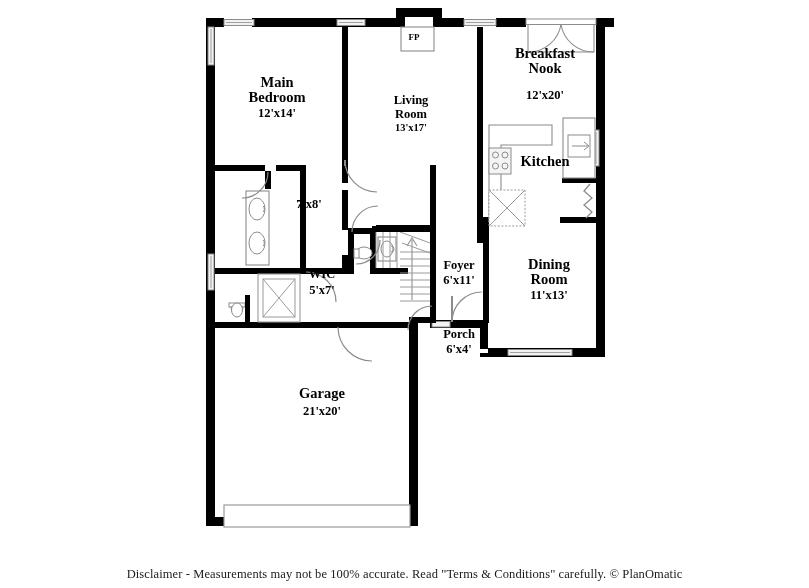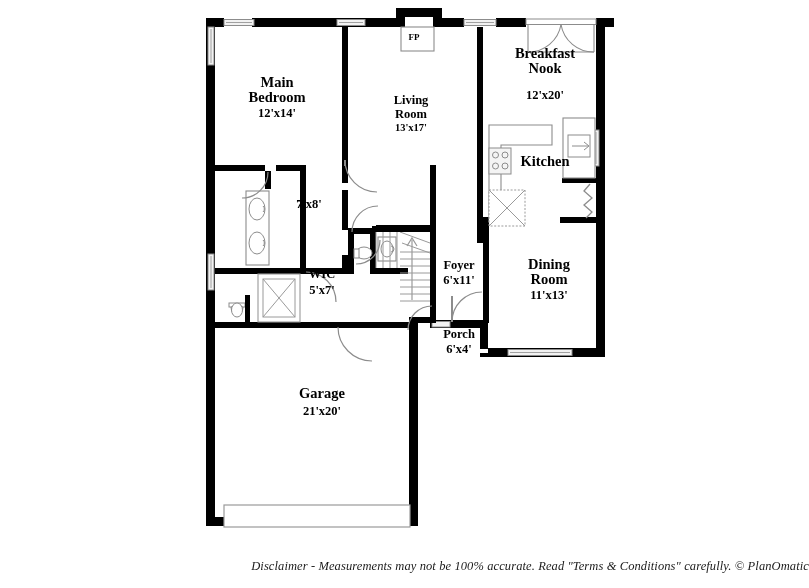--- a/index.html
+++ b/index.html
@@ -16,23 +16,22 @@
     font-weight:700;
     fill:#000;
     text-anchor:middle;
     dominant-baseline:middle;
   }
   .rl-16{font-size:14.5px;}
   .rl-13{font-size:12.5px;}
   .rl-11{font-size:10.5px;}
   .rl-fp{font-size:9px;}
   #disclaimer-bar{
-    position:absolute;left:0;bottom:14px;width:809px;
-    text-align:right;
-    font-style:italic;
+    position:absolute;left:0;bottom:6px;width:809px;
+    text-align:center;
   }
   #disclaimer-text{
     font-family:"Liberation Serif", serif;
     font-size:12.5px;color:#1a1a1a;letter-spacing:.1px;
   }
 </style>
 </head>
 <body>
 
 <div id="plan-root">

